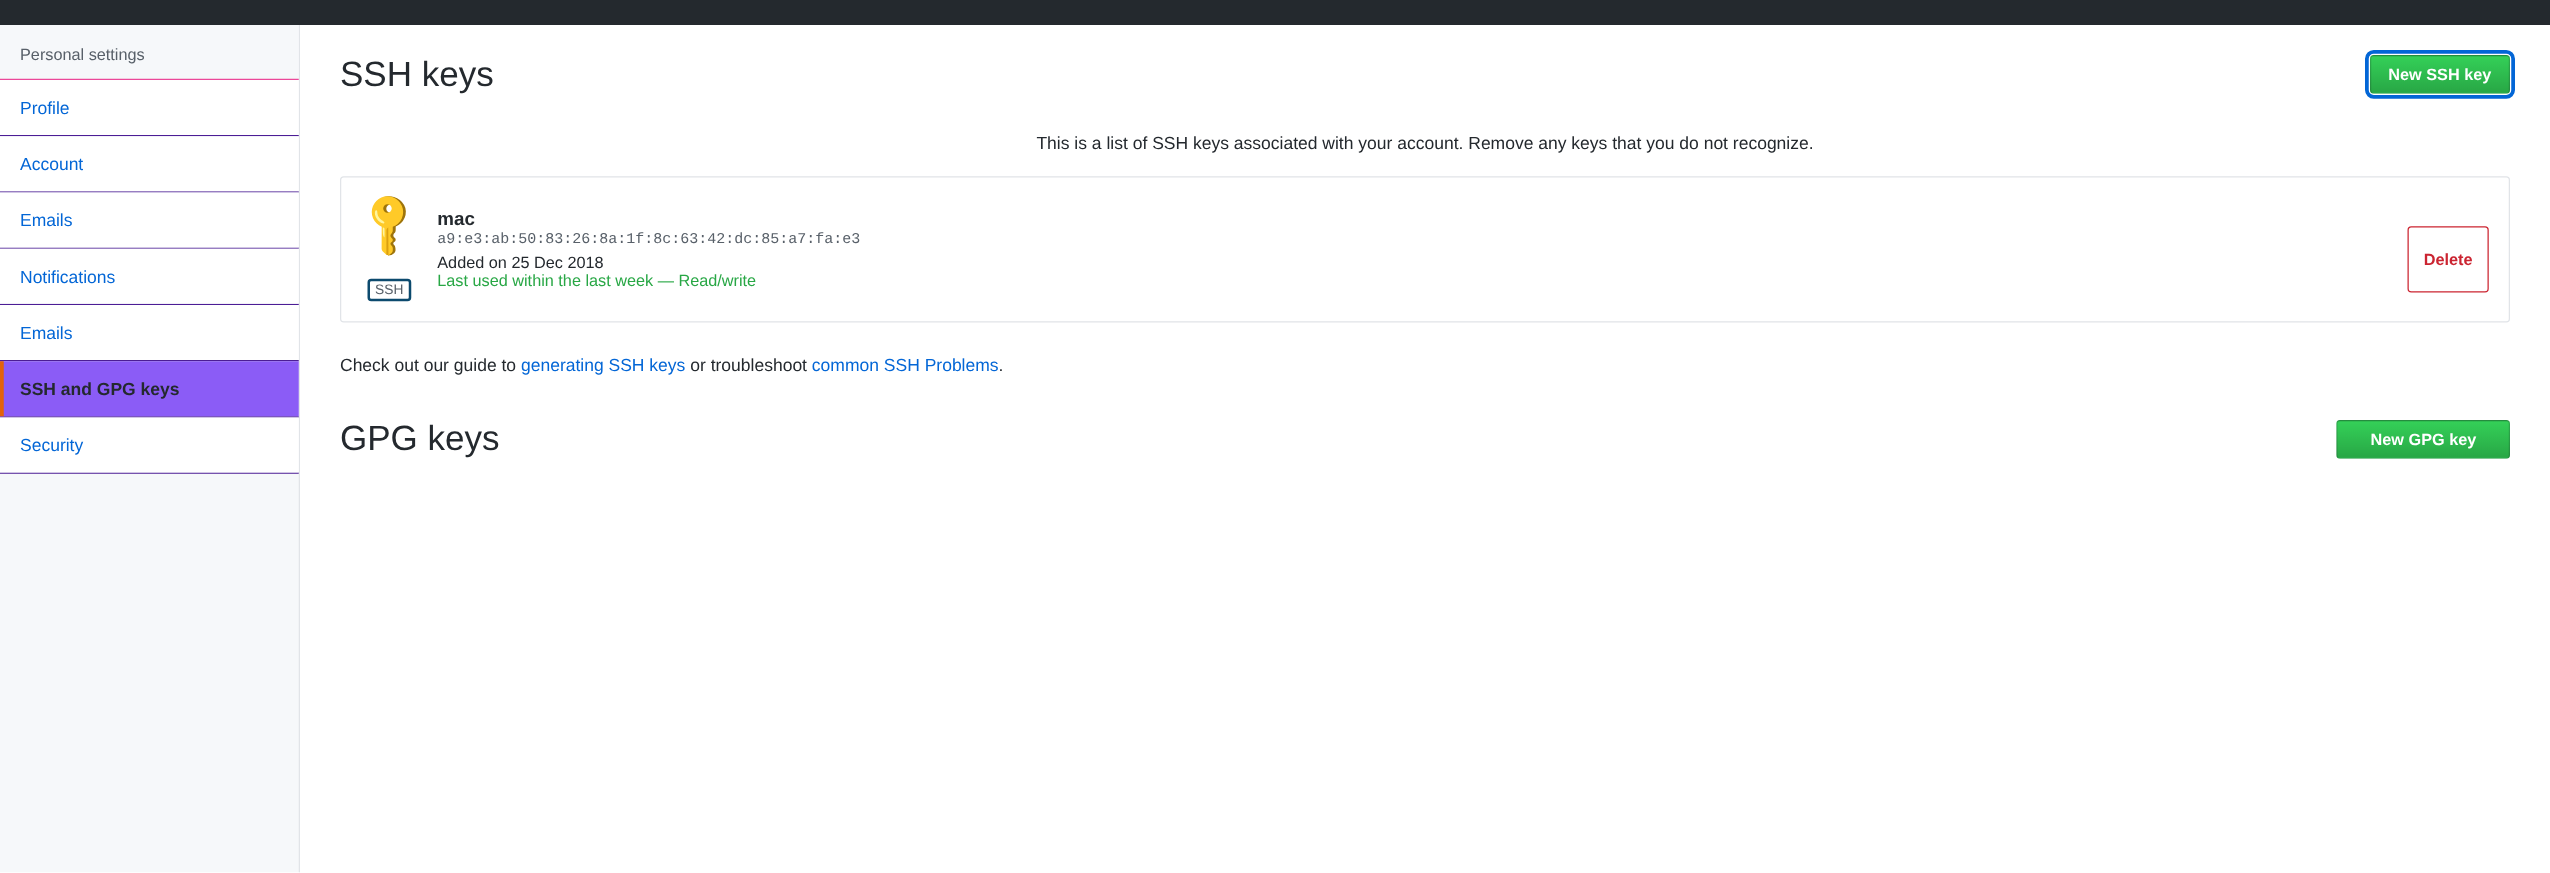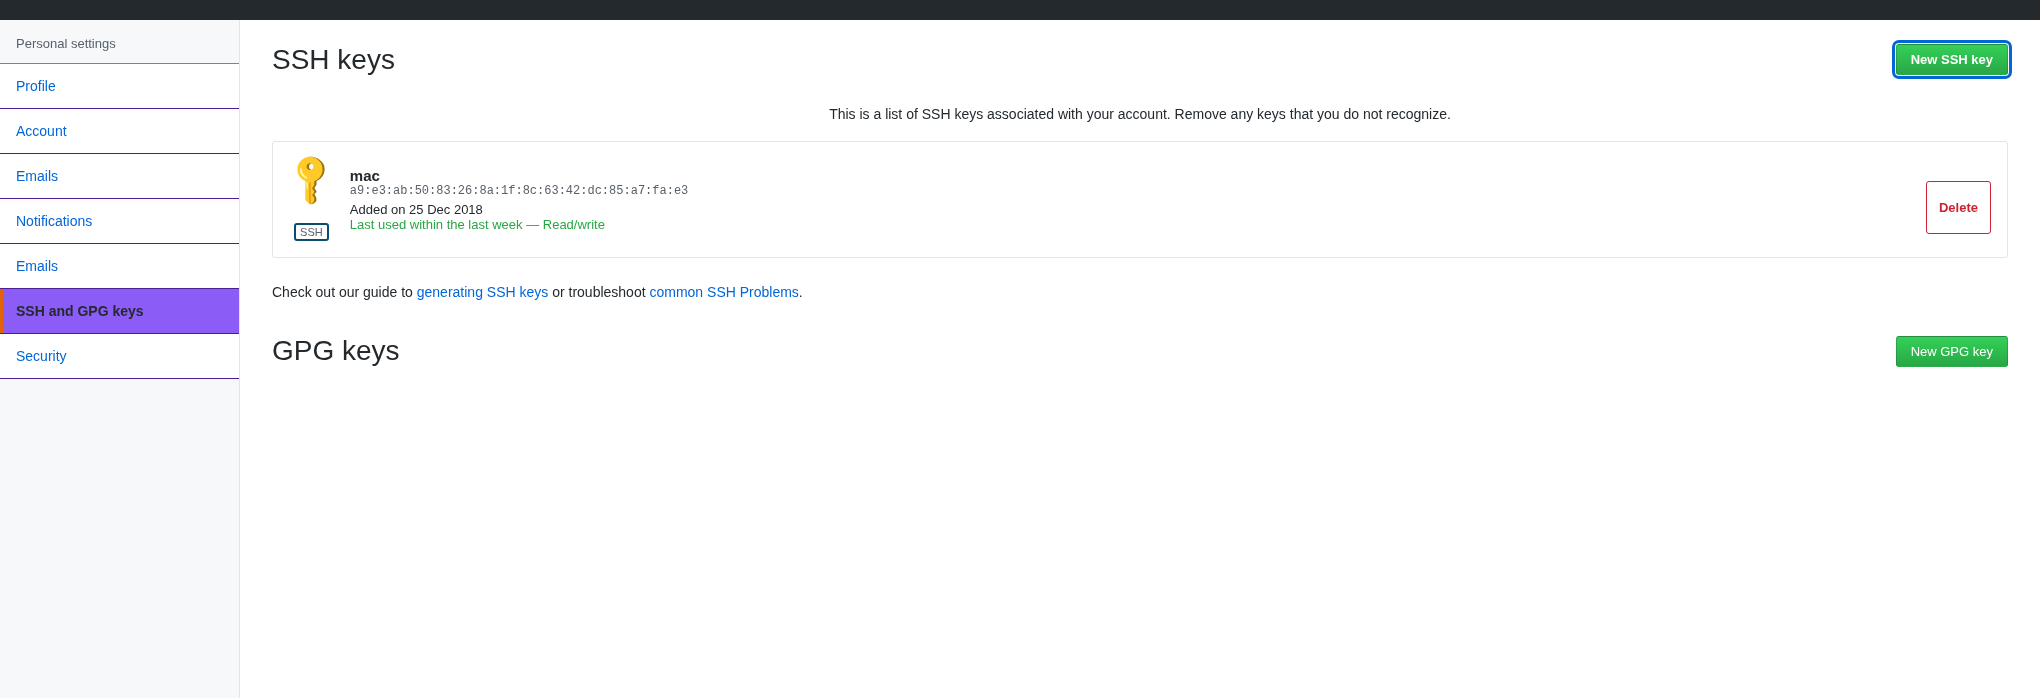--- a/index.html
+++ b/index.html
@@ -81,23 +81,23 @@
       font-weight: 700;
       cursor: pointer;
       outline: 3px solid #0366d6;
       outline-offset: 1px;
     }
     .btn-new-gpg {
       background: linear-gradient(#34d058, #28a745);
       color: #fff;
       border: 1px solid rgba(27,31,35,0.2);
       border-radius: 3px;
-      padding: 7px 14px;
-      font-size: 13px;
-      font-weight: 400;
+      padding: 7px 26px;
+      font-size: 13px;
+      font-weight: 700;
       cursor: pointer;
     }
     .description-text {
       font-size: 14px;
       color: #24292e;
       margin-bottom: 16px;
       line-height: 1.5;
       text-align: center;
     }
     

